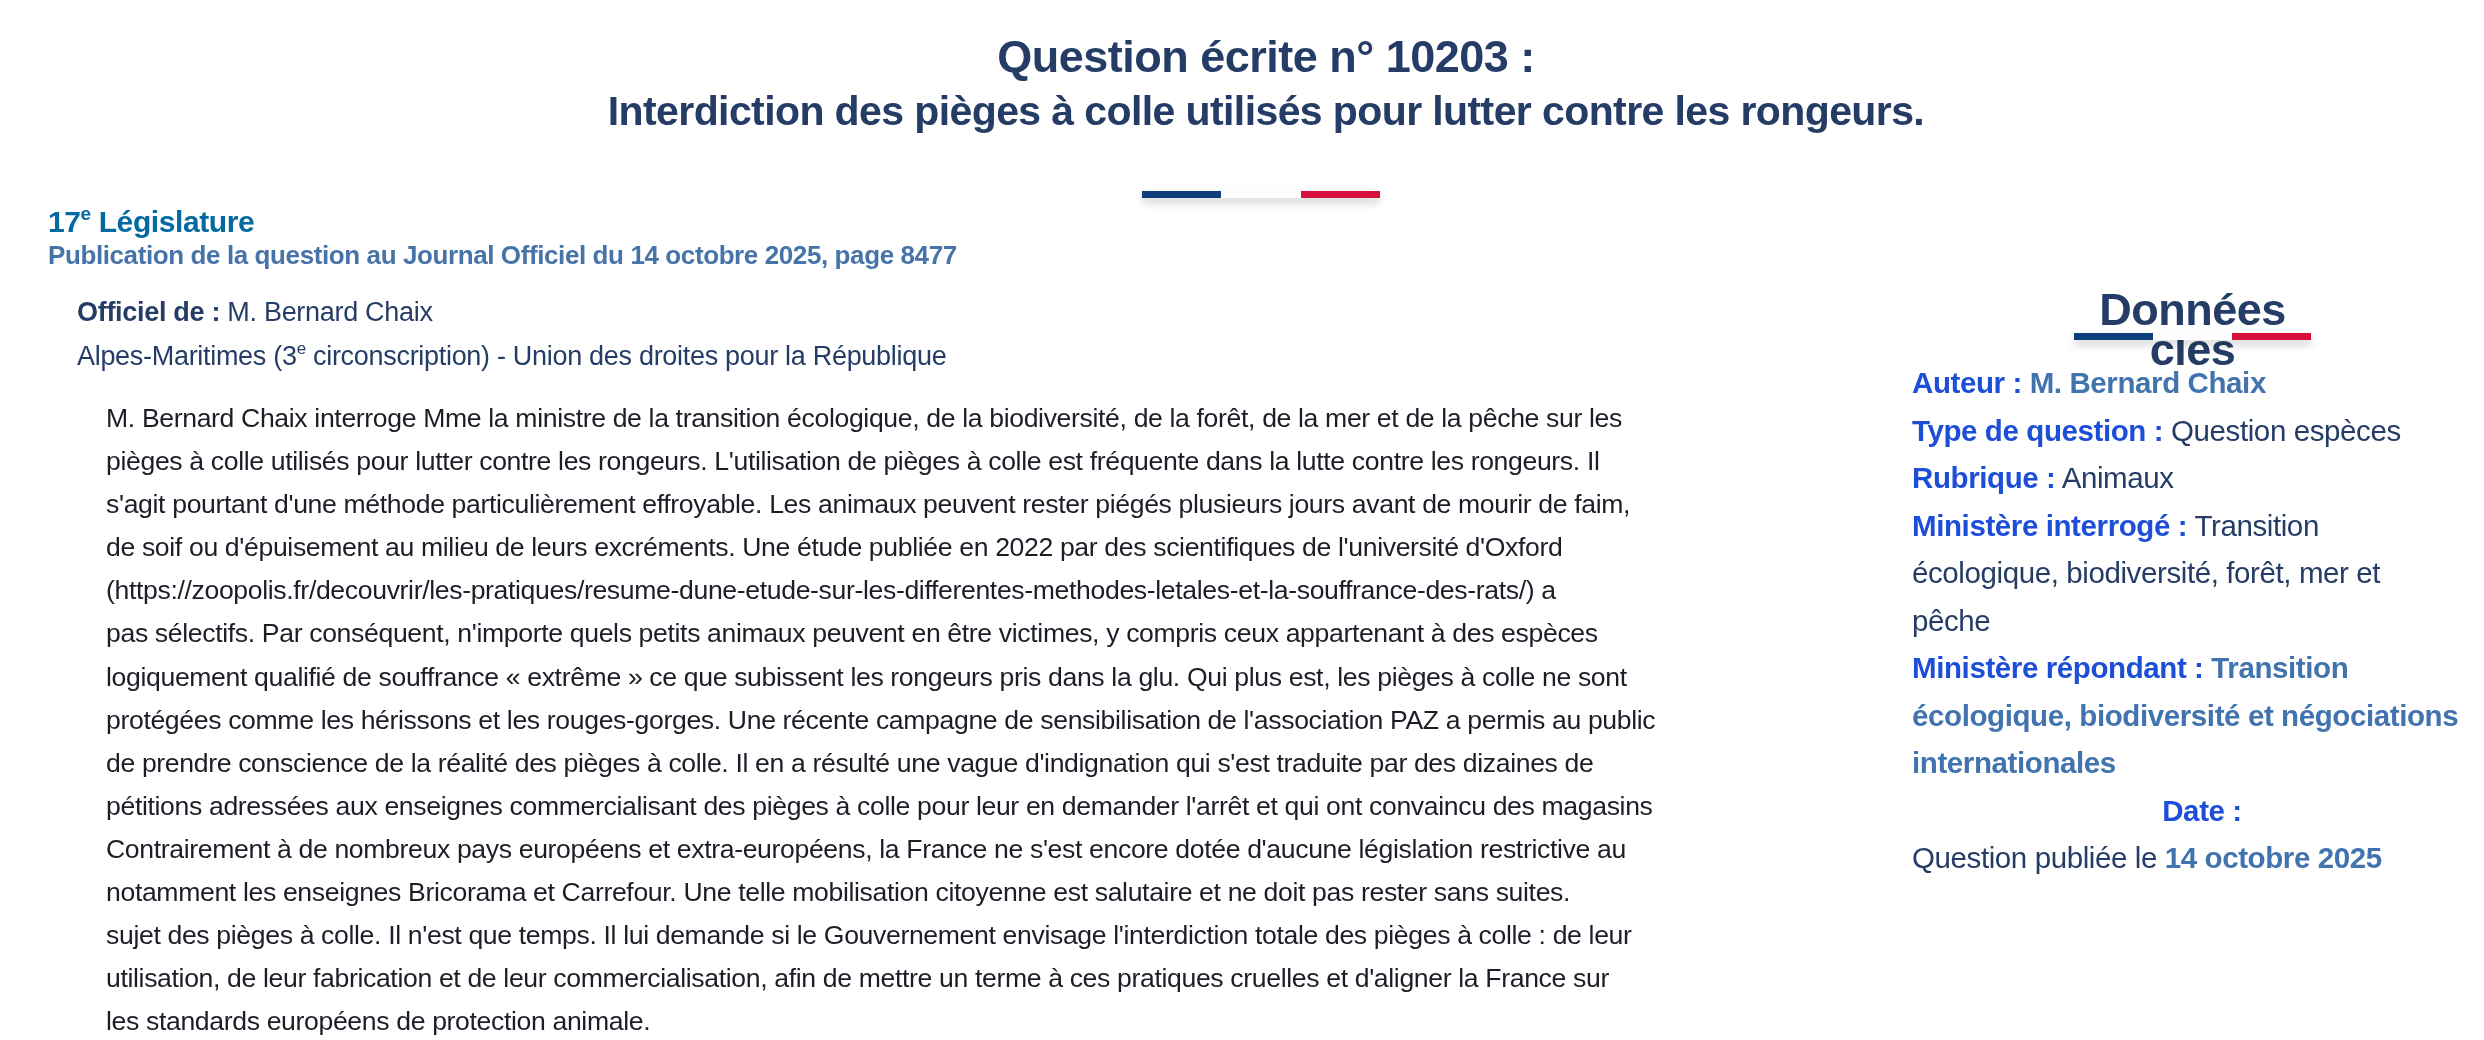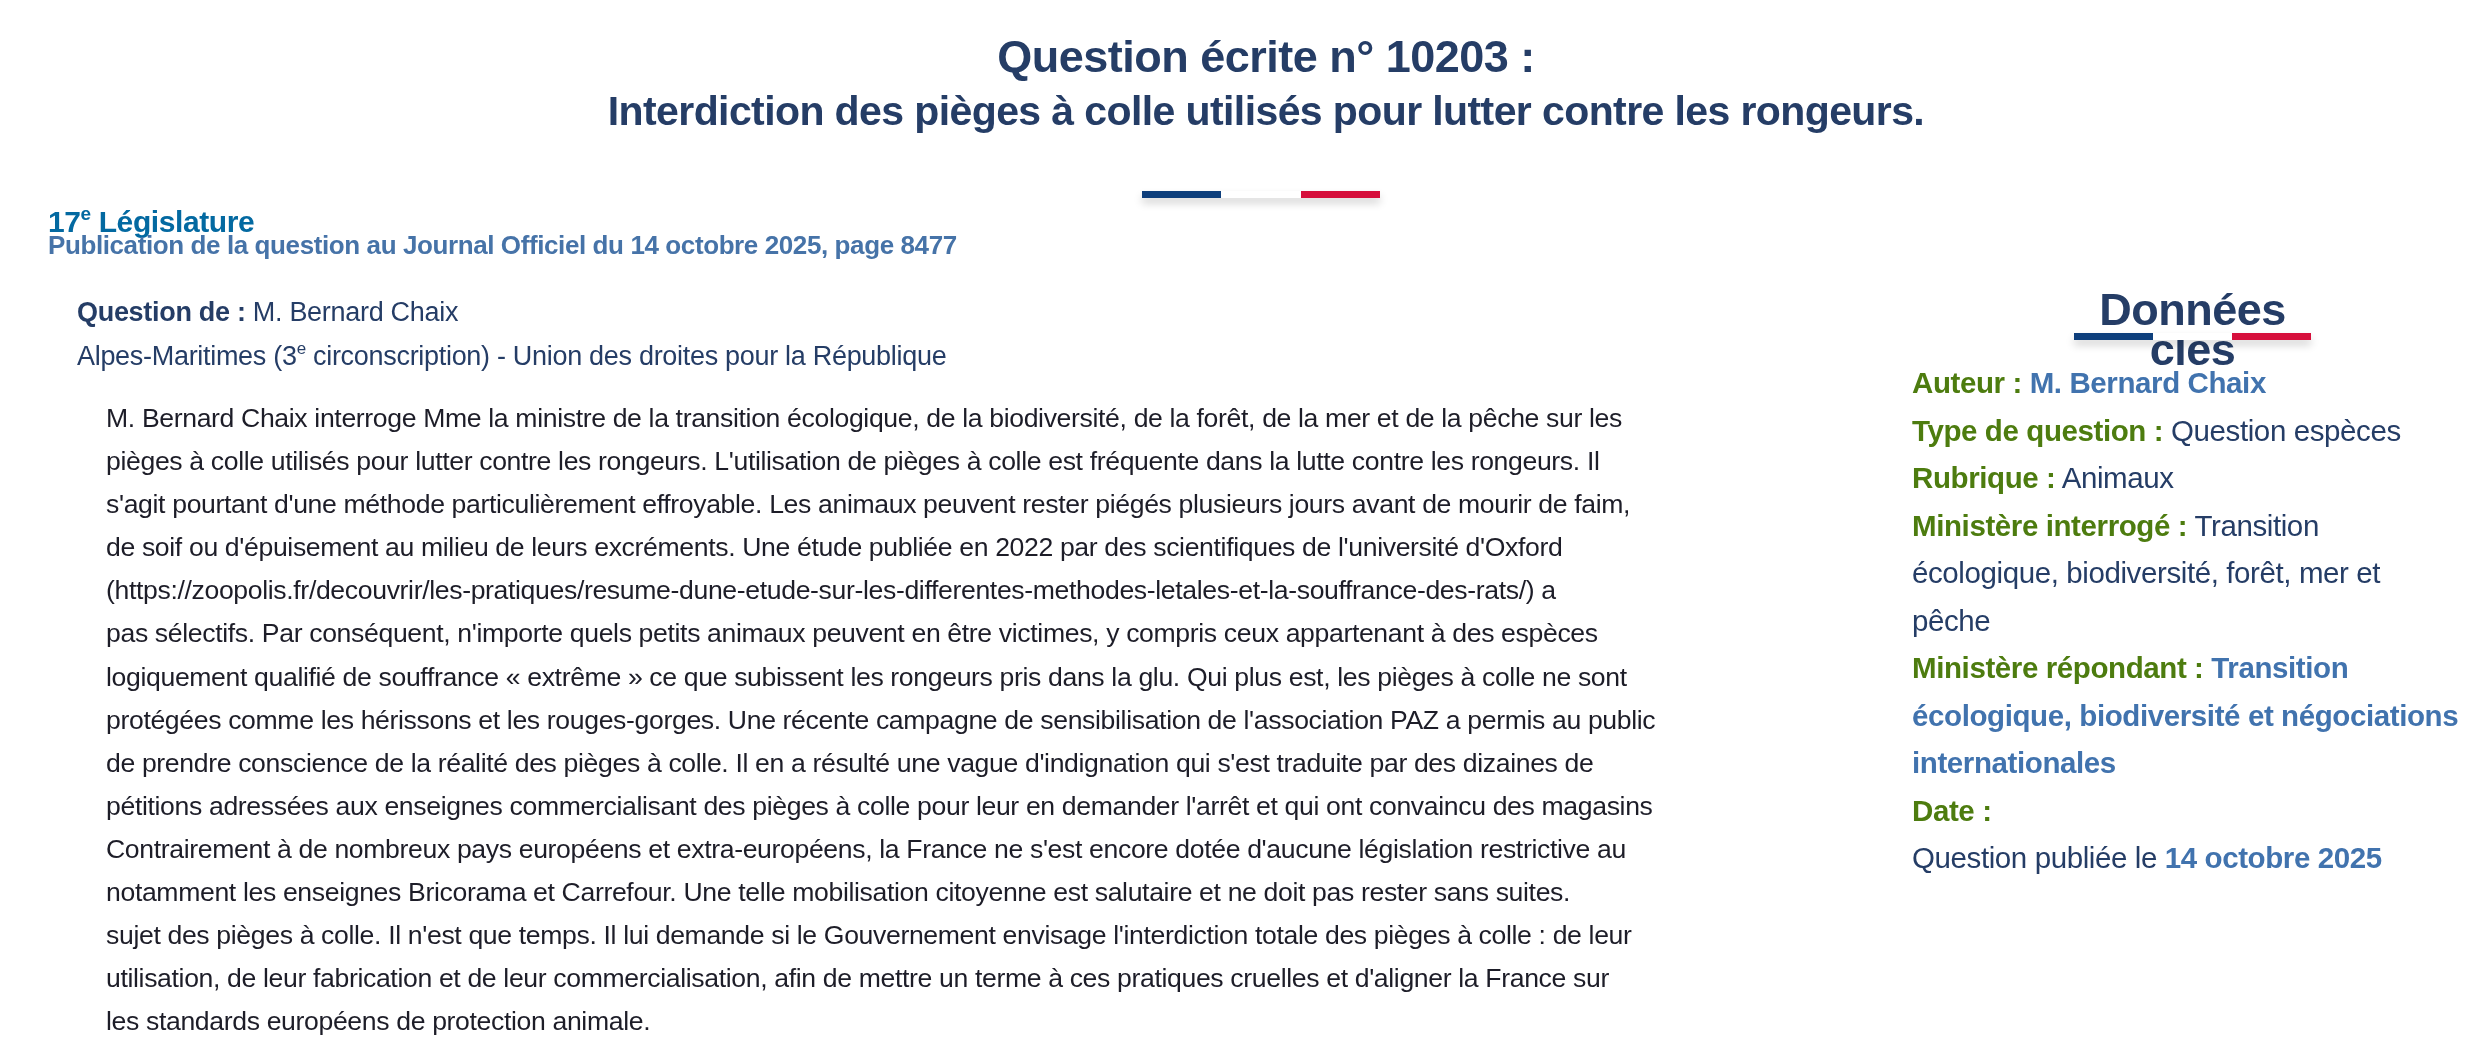--- a/index.html
+++ b/index.html
@@ -58,21 +58,21 @@
     font-size: 30px;
     line-height: 36px;
     color: #0369a1;
     letter-spacing: -0.4px;
     margin-top: 8px;
   }
   .legislature sup { font-size: 19px; vertical-align: 12px; line-height: 0; }
   .publication {
     position: absolute;
     left: 48px;
-    top: 228px;
+    top: 238px;
     font-weight: bold;
     font-size: 26px;
     line-height: 34px;
     color: #4673a8;
     letter-spacing: -0.4px;
   }
   .author-block {
     position: absolute;
     left: 77px;
     top: 290px;
@@ -113,21 +113,21 @@
     position: absolute;
     left: 1912px;
     top: 359px;
     width: 580px;
     font-size: 29.5px;
     line-height: 47.5px;
     color: #253d66;
     letter-spacing: -0.4px;
   }
   .panel-row { display: block; }
-  .panel-row .lbl { font-weight: bold; color: #4d7c0f; }
+  .panel-row .lbl { font-weight: bold; color: #1d4ed8; text-align: center; }
   .panel-row .val { color: #253d66; }
   .panel-row .link { color: #4173ae; font-weight: bold; }
   .panel-row .line { display: block; white-space: nowrap; }
 </style>
 </head>
 <body>
 
 <div class="title-block">
   <h1 class="title-main">Question écrite n° 10203 :</h1>
   <h2 class="title-sub">Interdiction des pièges à colle utilisés pour lutter contre les rongeurs.</h2>
@@ -140,21 +140,21 @@
 </div>
 
 <div class="legislature">
   <span>17</span><sup>e</sup>
   <span>Législature</span>
 </div>
 <div class="publication">Publication de la question au Journal Officiel du 14 octobre 2025, page 8477</div>
 
 <div class="author-block">
   <div>
-    <b>Question de :</b>
+    <b>Officiel de :</b>
     <span>M. Bernard Chaix</span>
   </div>
   <div><span>Alpes-Maritimes (3</span><sup>e</sup><span> circonscription) - Union des droites pour la République</span></div>
 </div>
 
 <p class="question-body">
   <span class="line">M. Bernard Chaix interroge Mme la ministre de la transition écologique, de la biodiversité, de la forêt, de la mer et de la pêche sur les</span>
   <span class="line">pièges à colle utilisés pour lutter contre les rongeurs. L'utilisation de pièges à colle est fréquente dans la lutte contre les rongeurs. Il</span>
   <span class="line">s'agit pourtant d'une méthode particulièrement effroyable. Les animaux peuvent rester piégés plusieurs jours avant de mourir de faim,</span>
   <span class="line">de soif ou d'épuisement au milieu de leurs excréments. Une étude publiée en 2022 par des scientifiques de l'université d'Oxford</span>

